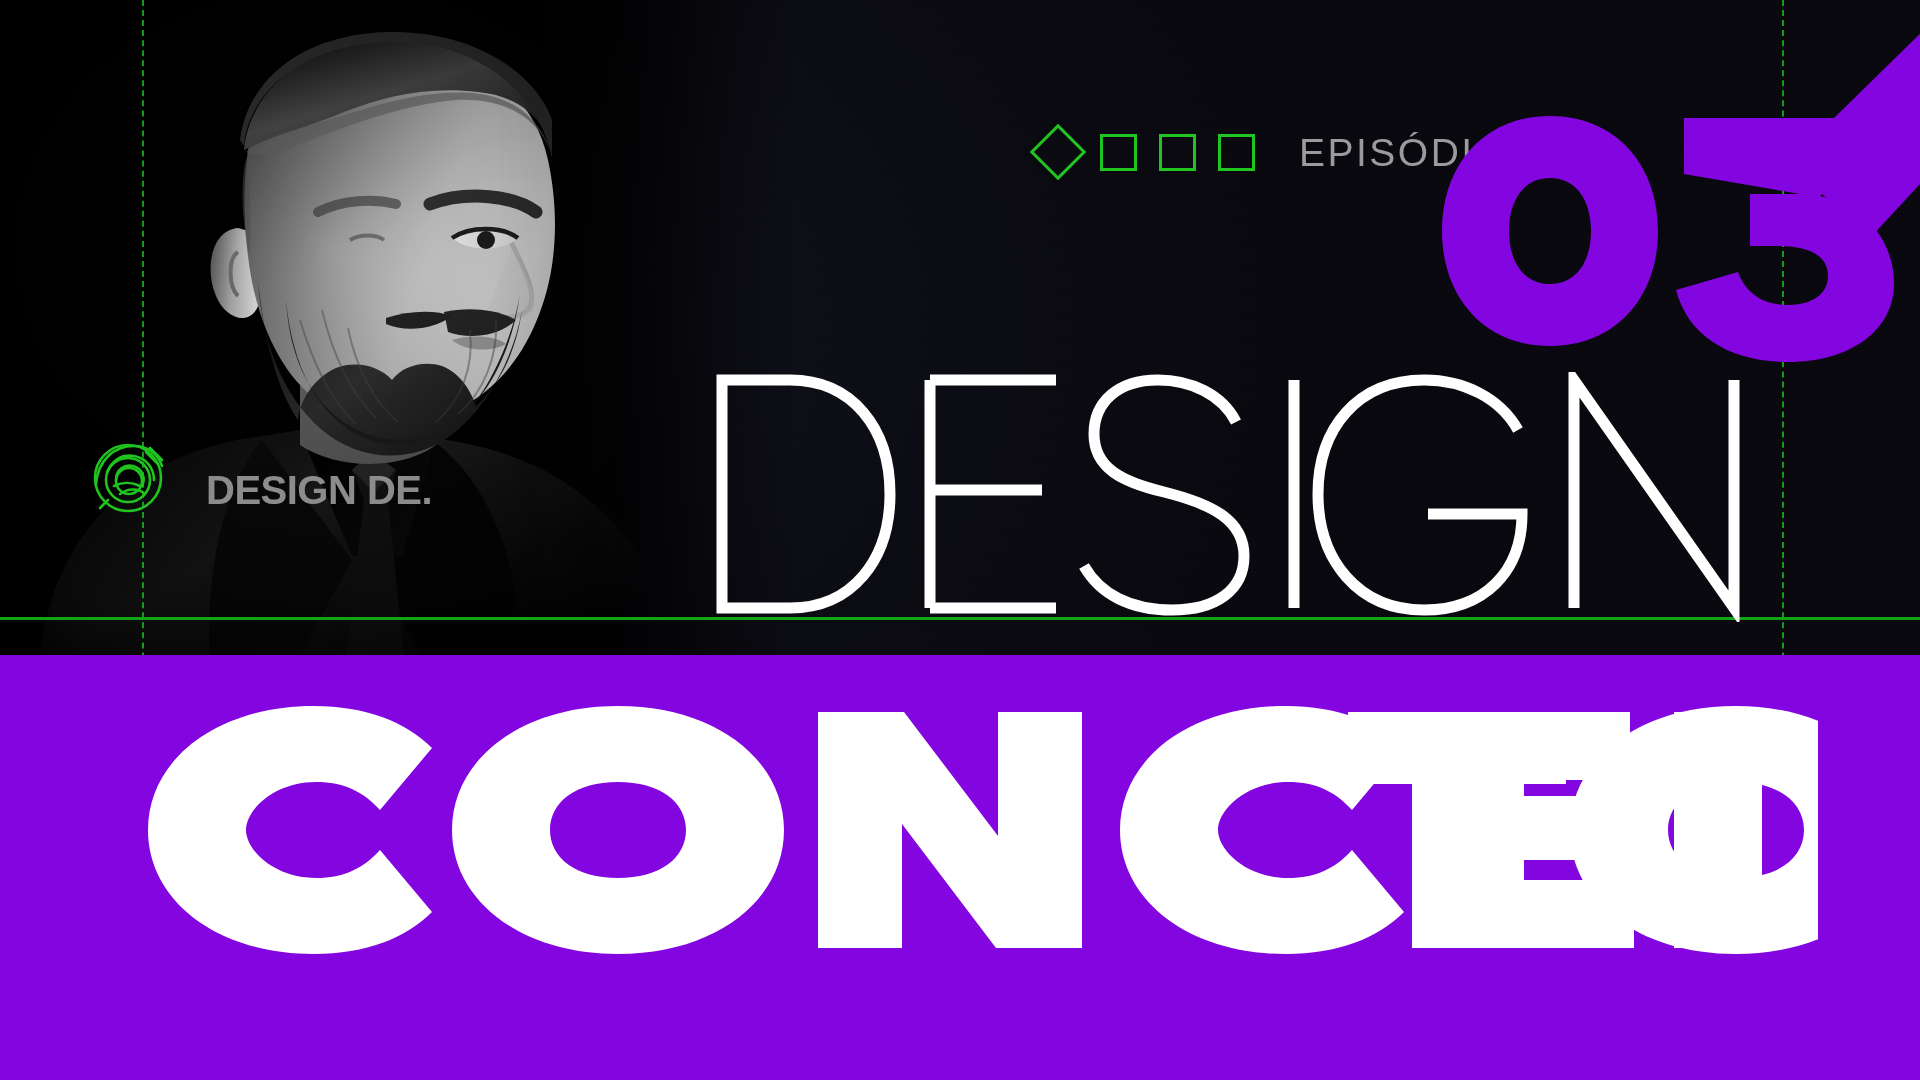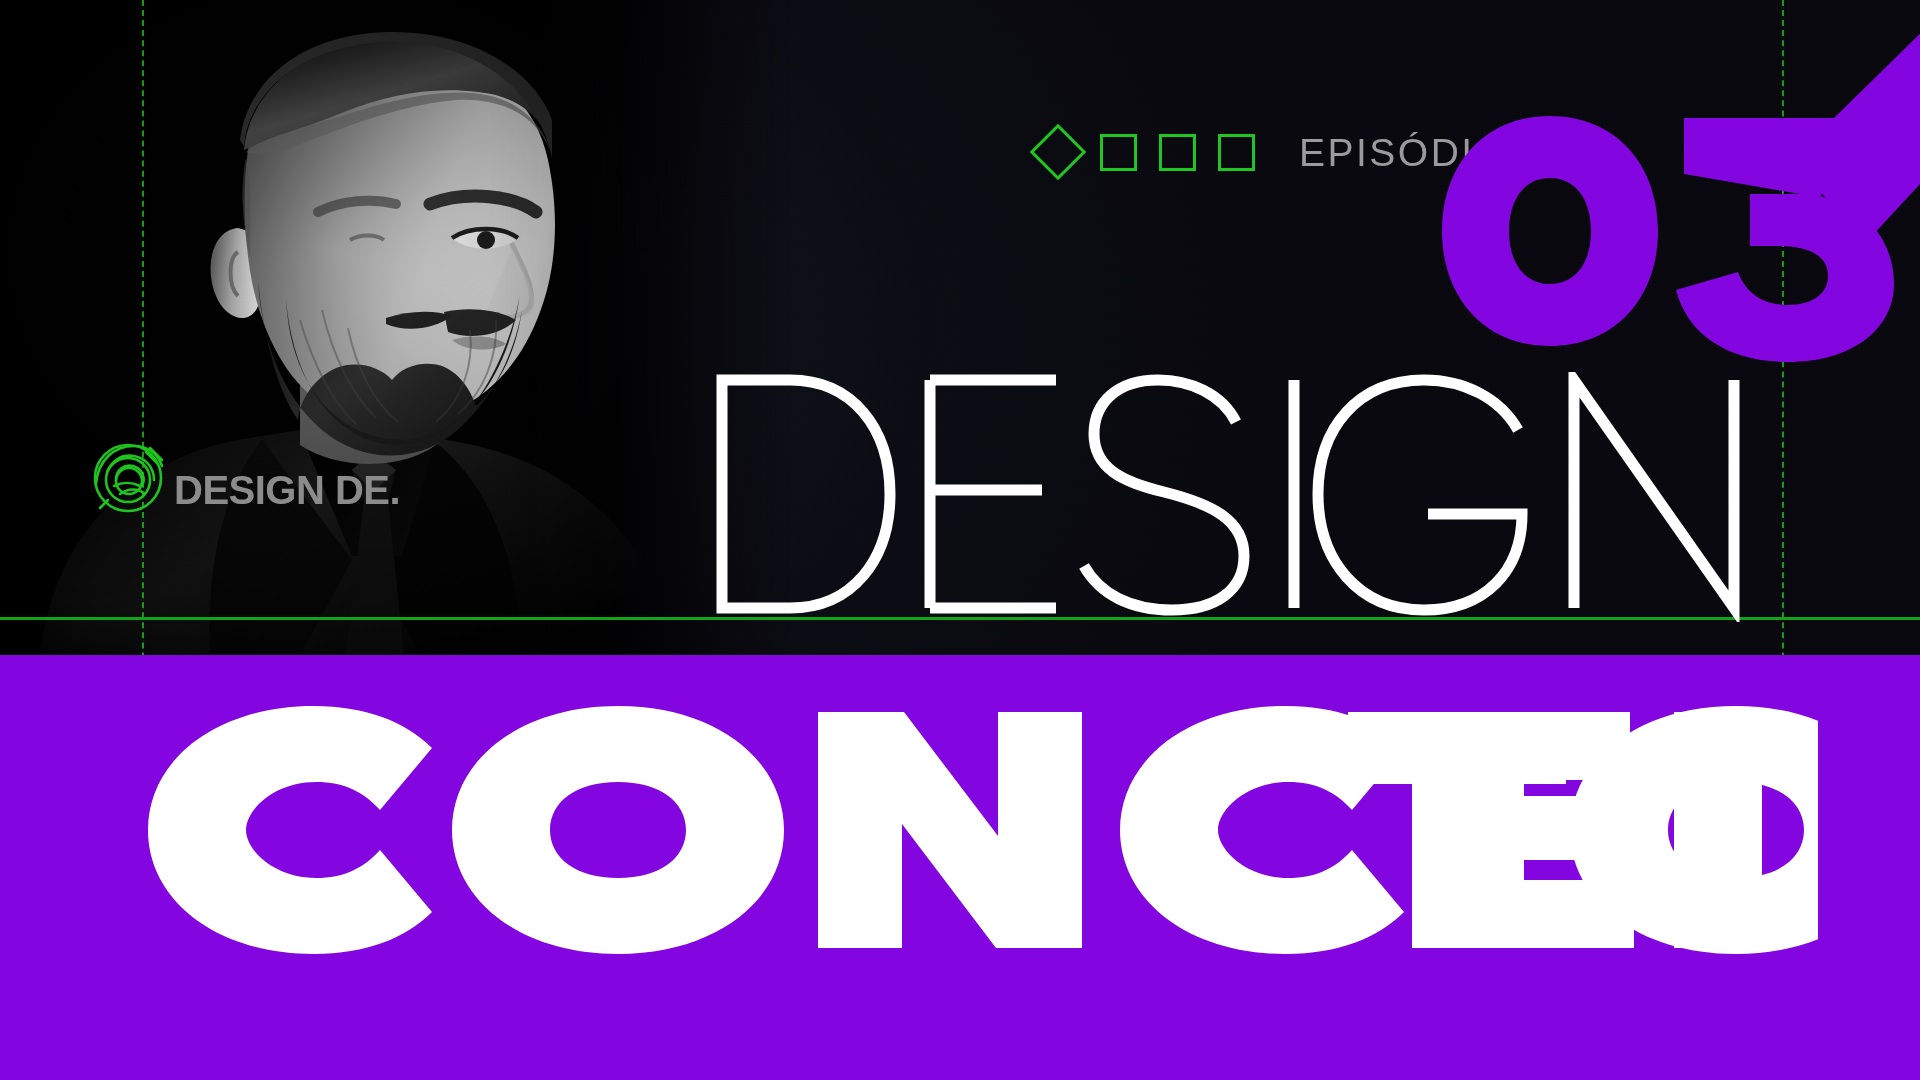--- a/index.html
+++ b/index.html
@@ -75,21 +75,21 @@
     position:absolute;left:0;top:655px;width:1920px;height:425px;
     background:#8305E0;
   }
   .conceito{
     position:absolute;left:118px;top:700px;width:1700px;height:260px;
   }
   .conceito svg{display:block;}
 
   
   .brand{
-    position:absolute;left:88px;top:440px;display:flex;align-items:flex-start;
+    position:absolute;left:88px;top:440px;display:flex;align-items:flex-start;gap:32px;
   }
   .brand-mark{width:80px;height:80px;flex:0 0 80px;margin-top:-2px;}
   .brand-mark svg{display:block;}
   .brand-text{
     margin-left:6px;color:#8C8C8C;font-weight:bold;font-size:40px;
     line-height:.93;letter-spacing:-0.5px;padding-top:32px;
   }
   .brand-text div{white-space:nowrap;}
 </style>
 </head>

